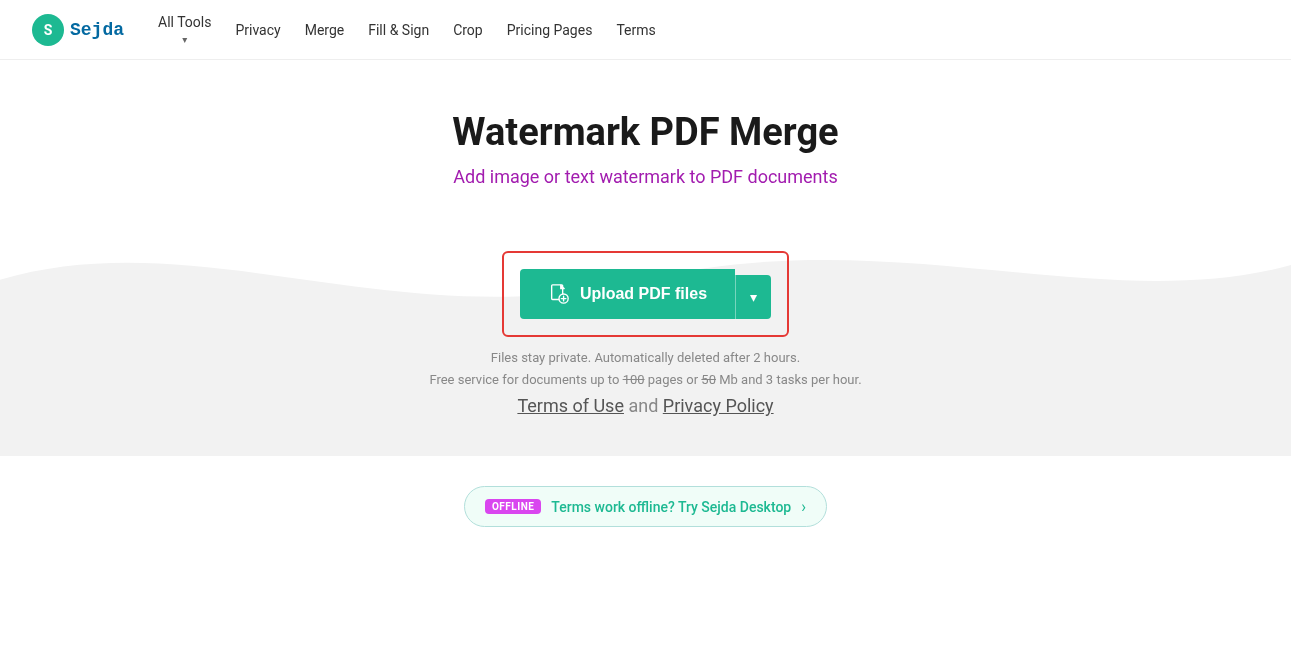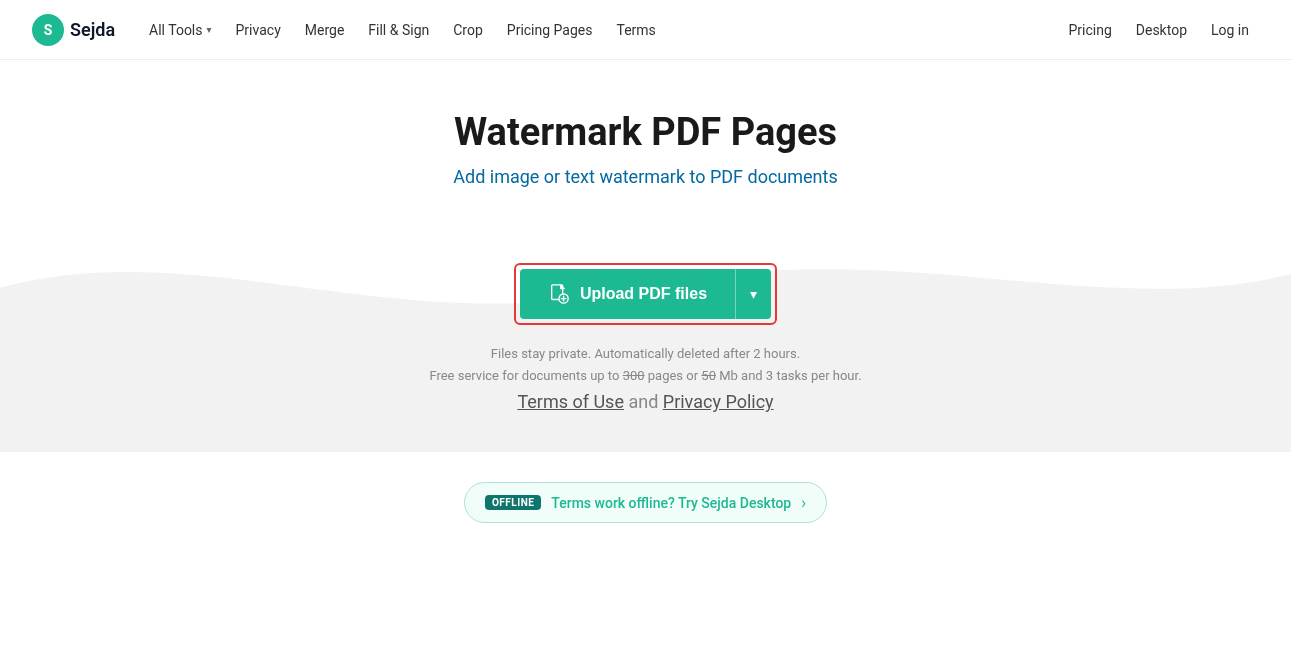--- a/index.html
+++ b/index.html
@@ -37,41 +37,43 @@
       display: flex;
       align-items: center;
       justify-content: center;
       color: #fff;
       font-weight: 700;
       font-size: 14px;
     }
     .logo-text {
       font-size: 18px;
       font-weight: 600;
-      color: #0f172a;
+      color: #0369a1;
+      font-family: Liberation Mono, monospace;
     }
     .nav-links {
       display: flex;
       align-items: center;
       gap: 4px;
       flex: 1;
     }
     .nav-link {
       padding: 6px 10px;
       font-size: 14px;
       color: #333;
       text-decoration: none;
       border-radius: 4px;
       cursor: pointer;
       white-space: nowrap;
     }
     .nav-link-with-arrow {
       display: flex;
       align-items: center;
       gap: 4px;
+      flex-direction: column;
     }
     .nav-arrow {
       font-size: 10px;
       color: #666;
     }
     .nav-right {
       display: flex;
       align-items: center;
       gap: 4px;
     }
@@ -83,22 +85,22 @@
       position: relative;
     }
     .hero-title {
       font-size: 38px;
       font-weight: 700;
       color: #1a1a1a;
       margin-bottom: 12px;
     }
     .hero-subtitle {
       font-size: 18px;
-      color: #0369a1;
-      margin-bottom: 16px;
+      color: #a21caf;
+      margin-bottom: 4px;
     }
 
     
     .upload-section {
       position: relative;
       padding: 30px 20px 40px;
       text-align: center;
     }
     
     .wave-bg {
@@ -117,22 +119,23 @@
 
     .upload-area {
       position: relative;
       z-index: 2;
       display: inline-flex;
       align-items: center;
     }
     .upload-button-wrapper {
       border: 2px solid #e53935;
       border-radius: 6px;
-      padding: 4px;
+      padding: 16px;
       display: inline-flex;
+      align-items: flex-end;
     }
     .upload-btn-main {
       background: #1db992;
       color: #fff;
       border: none;
       border-radius: 4px 0 0 4px;
       padding: 14px 28px;
       font-size: 16px;
       font-weight: 700;
       cursor: pointer;
@@ -155,21 +158,21 @@
     }
 
     .pdf-icon {
       width: 22px;
       height: 22px;
     }
 
     .upload-info {
       position: relative;
       z-index: 2;
-      margin-top: 18px;
+      margin-top: 10px;
     }
     .upload-info p {
       font-size: 13px;
       color: #888;
       line-height: 1.7;
     }
     .upload-links {
       margin-top: 4px;
       font-size: 18px;
       color: #888;
@@ -190,21 +193,21 @@
       display: inline-flex;
       align-items: center;
       gap: 10px;
       background: #f0fdf8;
       border: 1px solid #b2dfdb;
       border-radius: 24px;
       padding: 10px 20px;
       cursor: pointer;
     }
     .offline-badge {
-      background: #0f766e;
+      background: #d946ef;
       color: #fff;
       font-size: 10px;
       font-weight: 700;
       padding: 2px 7px;
       border-radius: 4px;
       letter-spacing: 0.5px;
     }
     .offline-text {
       font-size: 14px;
       color: #1db992;
@@ -237,29 +240,24 @@
       <span class="nav-arrow">▾</span>
     </a>
     <a class="nav-link" href="#">Privacy</a>
     <a class="nav-link" href="#">Merge</a>
     <a class="nav-link" href="#">Fill &amp; Sign</a>
     <a class="nav-link" href="#">Crop</a>
     <a class="nav-link" href="#">Pricing Pages</a>
     <a class="nav-link" href="#">Terms</a>
   </div>
 
-  <div class="nav-right">
-    <a class="nav-link" href="#">Pricing</a>
-    <a class="nav-link" href="#">Desktop</a>
-    <a class="nav-link" href="#">Log in</a>
-  </div>
 </nav>
 
 <section class="hero">
-  <h1 class="hero-title">Watermark PDF Pages</h1>
+  <h1 class="hero-title">Watermark PDF Merge</h1>
   <p class="hero-subtitle">Add image or text watermark to PDF documents</p>
 </section>
 
 <section class="upload-section">
   
   <div class="wave-bg">
     <svg viewBox="0 0 1291 320" preserveAspectRatio="none" xmlns="http://www.w3.org/2000/svg">
       <path d="M0,80 C200,0 400,160 645,80 C890,0 1100,130 1291,60 L1291,320 L0,320 Z" fill="#f2f2f2"></path>
     </svg>
   </div>
@@ -279,21 +277,21 @@
       </button>
       <button class="upload-btn-dropdown">
         <span>▾</span>
       </button>
     </div>
   </div>
 
   <div class="upload-info">
     <p>Files stay private. Automatically deleted after 2 hours.</p>
     <p>
-      Free service for documents up to <span class="strikethrough">300</span> pages or <span class="strikethrough">50</span> Mb and 3 tasks per hour.
+      Free service for documents up to <span class="strikethrough">100</span> pages or <span class="strikethrough">50</span> Mb and 3 tasks per hour.
     </p>
     <div class="upload-links">
       <a href="#">Terms of Use</a>
       <span>and</span>
       <a href="#">Privacy Policy</a>
     </div>
   </div>
 </section>
 
 <section class="offline-section">

